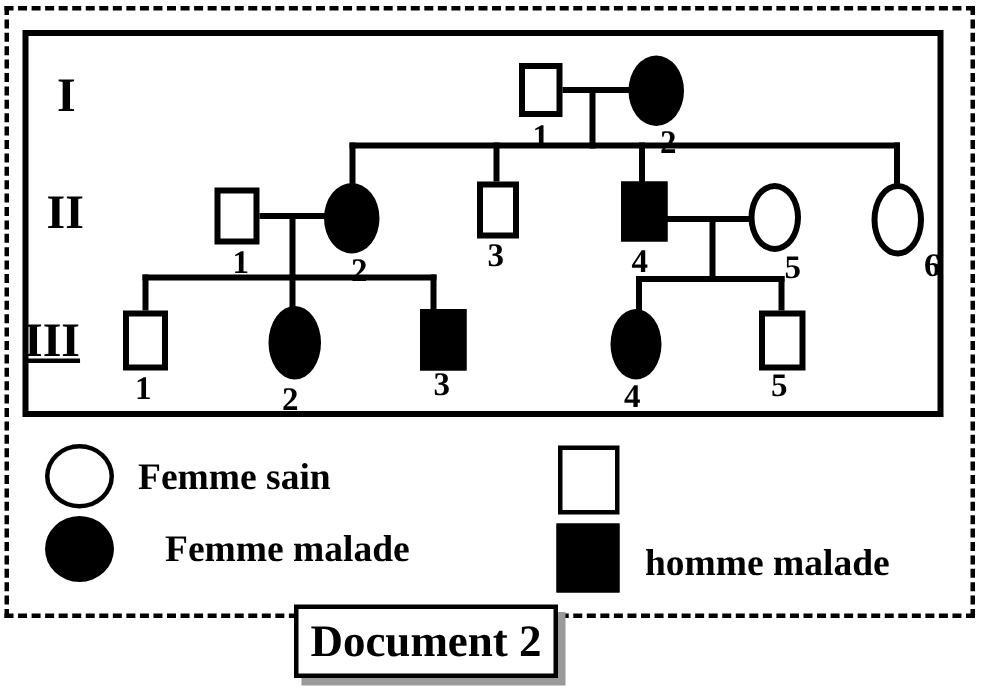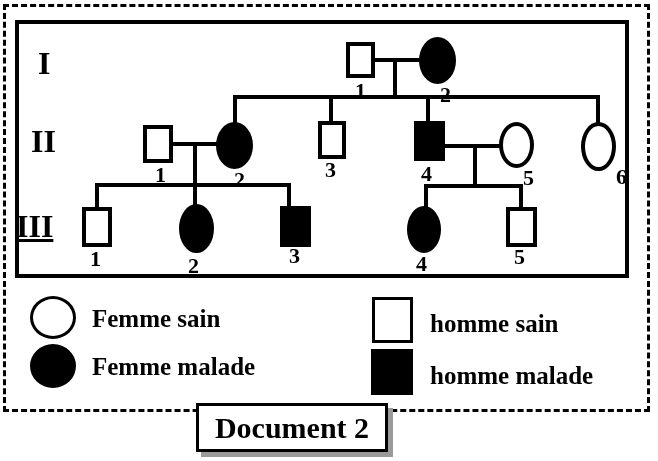--- a/index.html
+++ b/index.html
@@ -27,21 +27,21 @@
   .gen-label {
     position:absolute; z-index:5; font-weight:bold; font-size:32px; line-height:1;
   }
   .legend-symbol { position:absolute; border:3px solid #000; background:#fff; z-index:4; }
   .legend-symbol.circle { border-radius:50%; }
   .legend-symbol.filled { background:#000; }
   .legend-label {
     position:absolute; z-index:5; font-weight:bold; font-size:25px; line-height:1.1;
   }
   .doc-box {
-    position:absolute; left:196px; top:403px; width:192px; height:49px;
+    position:absolute; left:196px; top:403px; width:176px; height:49px;
     background:#fff; border:3px solid #000; box-shadow:5px 5px 0 #9a9a9a;
     display:flex; align-items:center; justify-content:center; z-index:6;text-align:right;
   }
   .doc-title { font-weight:bold; font-size:30px; line-height:1; }
 </style>
 </head>
 <body>
 
 <div class="stage">
 
@@ -96,23 +96,22 @@
   <div class="person male" style="left:506px; top:207px; width:31px; height:40px;"></div>
   <div class="num" style="left:90px; top:248px;">1</div>
   <div class="num" style="left:188px; top:255px;">2</div>
   <div class="num" style="left:289px; top:245px;">3</div>
   <div class="num" style="left:416px; top:253px;">4</div>
   <div class="num" style="left:514px; top:246px;">5</div>
 
   <div class="legend-symbol circle" style="left:30px; top:296px; width:46px; height:43px;"></div>
   <div class="legend-label" style="left:92px; top:305px;">Femme sain</div>
   <div class="legend-symbol circle filled" style="left:30px; top:344px; width:46px; height:44px;"></div>
-  <div class="legend-label" style="left:92px; top:353px;">Femme malade</div>
+  <div class="legend-label" style="left:110px; top:353px;">Femme malade</div>
   <div class="legend-symbol" style="left:372px; top:297px; width:41px; height:46px;"></div>
-  <div class="legend-label" style="left:430px; top:310px;">homme sain</div>
   <div class="legend-symbol filled" style="left:371px; top:349px; width:42px; height:46px;"></div>
   <div class="legend-label" style="left:430px; top:362px;">homme malade</div>
 
   <div class="doc-box">
     <span class="doc-title">Document 2</span>
   </div>
 
 </div>
 
 </body></html>

